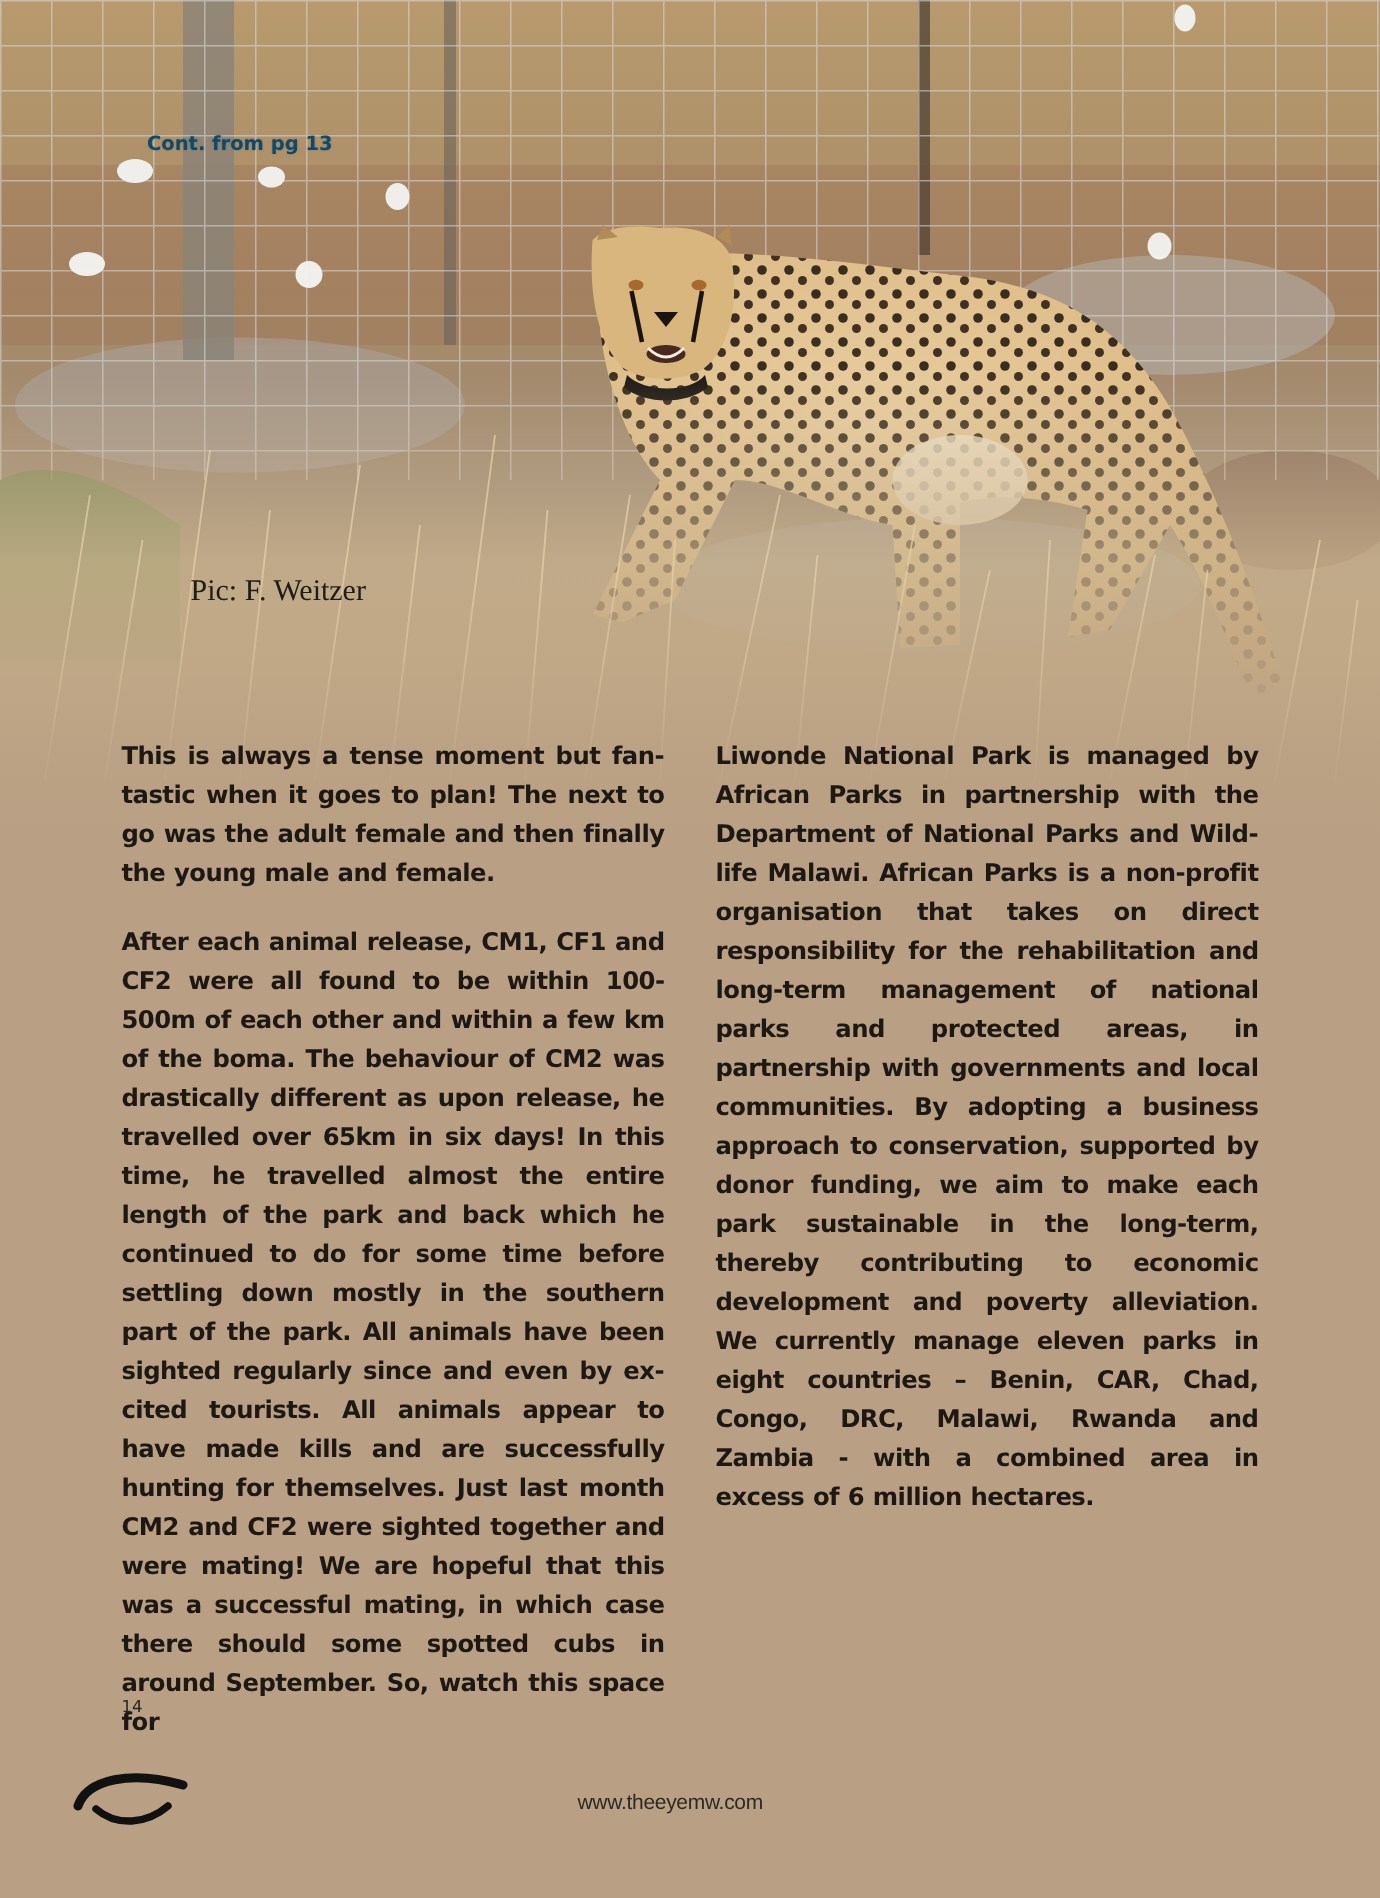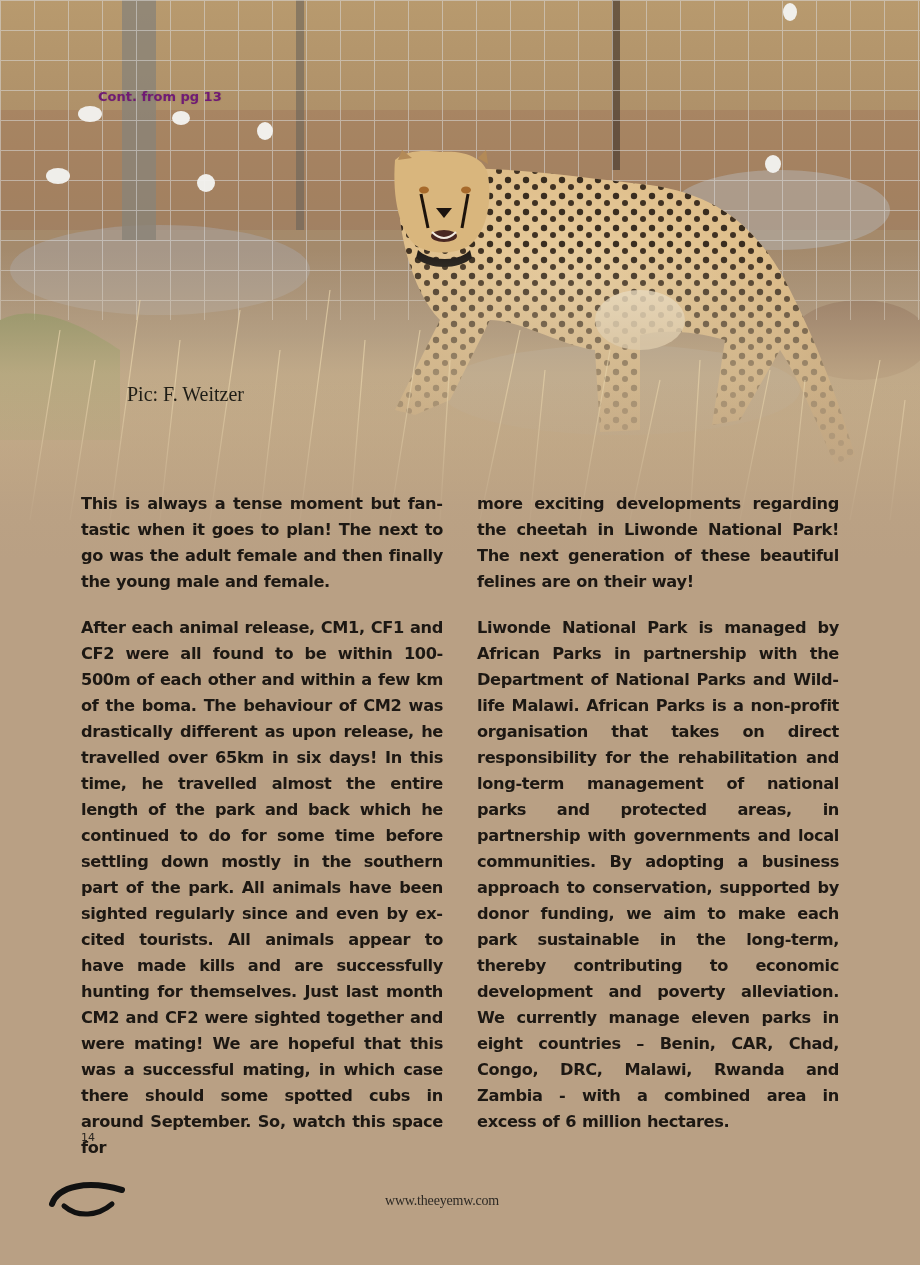--- a/index.html
+++ b/index.html
@@ -5,33 +5,33 @@
     html, body { margin: 0; padding: 0; }
     body { width: 920px; height: 1265px; overflow: hidden; background: #b9a083; position: relative; font-family: "DejaVu Sans", "Liberation Sans", sans-serif; }
     .page { position: absolute; left: 0; top: 0; width: 920px; height: 1265px; background: #b9a084; overflow: hidden; }
 
     
     .photo { position: absolute; left: 0; top: 0; width: 920px; height: 560px; overflow: hidden; }
     .photo svg { display: block; }
     .photo-fade { position: absolute; left: 0; top: 380px; width: 920px; height: 180px;
       background: linear-gradient(to bottom, rgba(185,160,132,0) 0%, rgba(185,160,132,0.35) 35%, rgba(185,160,132,0.85) 70%, rgba(185,160,132,1) 100%); }
 
-    .cont-note { position: absolute; left: 98px; top: 89px; color: #701a75; font-weight: bold; font-size: 13px; font-family: "DejaVu Sans", sans-serif; letter-spacing: 0; text-shadow: 0 0 2px rgba(0,0,0,0.15); }
+    .cont-note { position: absolute; left: 98px; top: 89px; color: #0c4a6e; font-weight: bold; font-size: 13px; font-family: "DejaVu Sans", sans-serif; letter-spacing: 0; text-shadow: 0 0 2px rgba(0,0,0,0.15); }
     .pic-credit { position: absolute; left: 127px; top: 383px; color: #1f1d16; font-size: 20px; font-family: "Liberation Serif", "DejaVu Serif", serif; text-align: right; }
 
     
     .col { position: absolute; width: 362px; font-family: "DejaVu Sans", sans-serif; font-size: 16.2px; line-height: 26px; color: #1d1813; text-align: justify; letter-spacing: -0.35px; word-spacing: 0.5px; hyphens: manual; }
     .col p { margin: 0 0 20px 0; font-weight: bold; }
     .col-left { left: 81px; top: 491px; }
     .col-right { left: 477px; top: 491px; }
 
     
     .footer-logo { position: absolute; left: 48px; top: 1178px; width: 80px; height: 40px; }
     .page-number { position: absolute; left: 81px; top: 1131px; font-size: 11px; color: #2a2520; font-family: "DejaVu Sans", sans-serif; }
-    .footer-url { position: absolute; left: 385px; top: 1193px; font-size: 14px; color: #2d2924; font-family: Liberation Serif, serif; letter-spacing: -0.2px; }
+    .footer-url { position: absolute; left: 385px; top: 1193px; font-size: 14px; color: #2d2924; font-family: Liberation Sans, sans-serif; letter-spacing: -0.2px; }
   </style>
 </head>
 <body>
 
 <div class="page">
 
   <div class="photo">
     <svg width="920" height="560" viewBox="0 0 920 560">
       <defs>
         <linearGradient id="bgSky" x1="0" y1="0" x2="0" y2="1">
@@ -136,21 +136,20 @@
 
   <div class="cont-note">Cont. from pg 13</div>
   <div class="pic-credit">Pic: F. Weitzer</div>
 
   <div class="col col-left">
     <p>This is always a tense moment but fan­tastic when it goes to plan! The next to go was the adult female and then finally the young male and female.</p>
     <p>After each animal release, CM1, CF1 and CF2 were all found to be within 100-500m of each other and within a few km of the boma. The behaviour of CM2 was drastically different as upon release, he travelled over 65km in six days! In this time, he travelled almost the entire length of the park and back which he continued to do for some time before settling down mostly in the southern part of the park. All animals have been sighted regularly since and even by ex­cited tourists. All animals appear to have made kills and are successfully hunting for themselves. Just last month CM2 and CF2 were sighted together and were mating! We are hopeful that this was a successful mating, in which case there should some spotted cubs in around September. So, watch this space for</p>
   </div>
 
   <div class="col col-right">
-    <p>more exciting developments regarding the cheetah in Liwonde National Park! The next generation of these beautiful felines are on their way!</p>
     <p>Liwonde National Park is managed by African Parks in partnership with the Department of National Parks and Wild­life Malawi. African Parks is a non-profit organisation that takes on direct respon­sibility for the rehabilitation and long-term management of national parks and protected areas, in partnership with governments and local communities. By adopting a business approach to con­servation, supported by donor funding, we aim to make each park sustainable in the long-term, thereby contributing to economic development and poverty alleviation. We currently manage eleven parks in eight countries – Benin, CAR, Chad, Congo, DRC, Malawi, Rwanda and Zambia - with a combined area in excess of 6 million hectares.</p>
   </div>
 
   <svg class="footer-logo" viewBox="0 0 80 40">
     <path d="M4 26 C10 8 40 2 74 12" stroke="#111" stroke-width="6" fill="none" stroke-linecap="round"></path>
     <path d="M16 28 C30 40 50 38 64 26" stroke="#111" stroke-width="5" fill="none" stroke-linecap="round"></path>
   </svg>
   <div class="page-number">14</div>
   <div class="footer-url">www.theeyemw.com</div>
 

